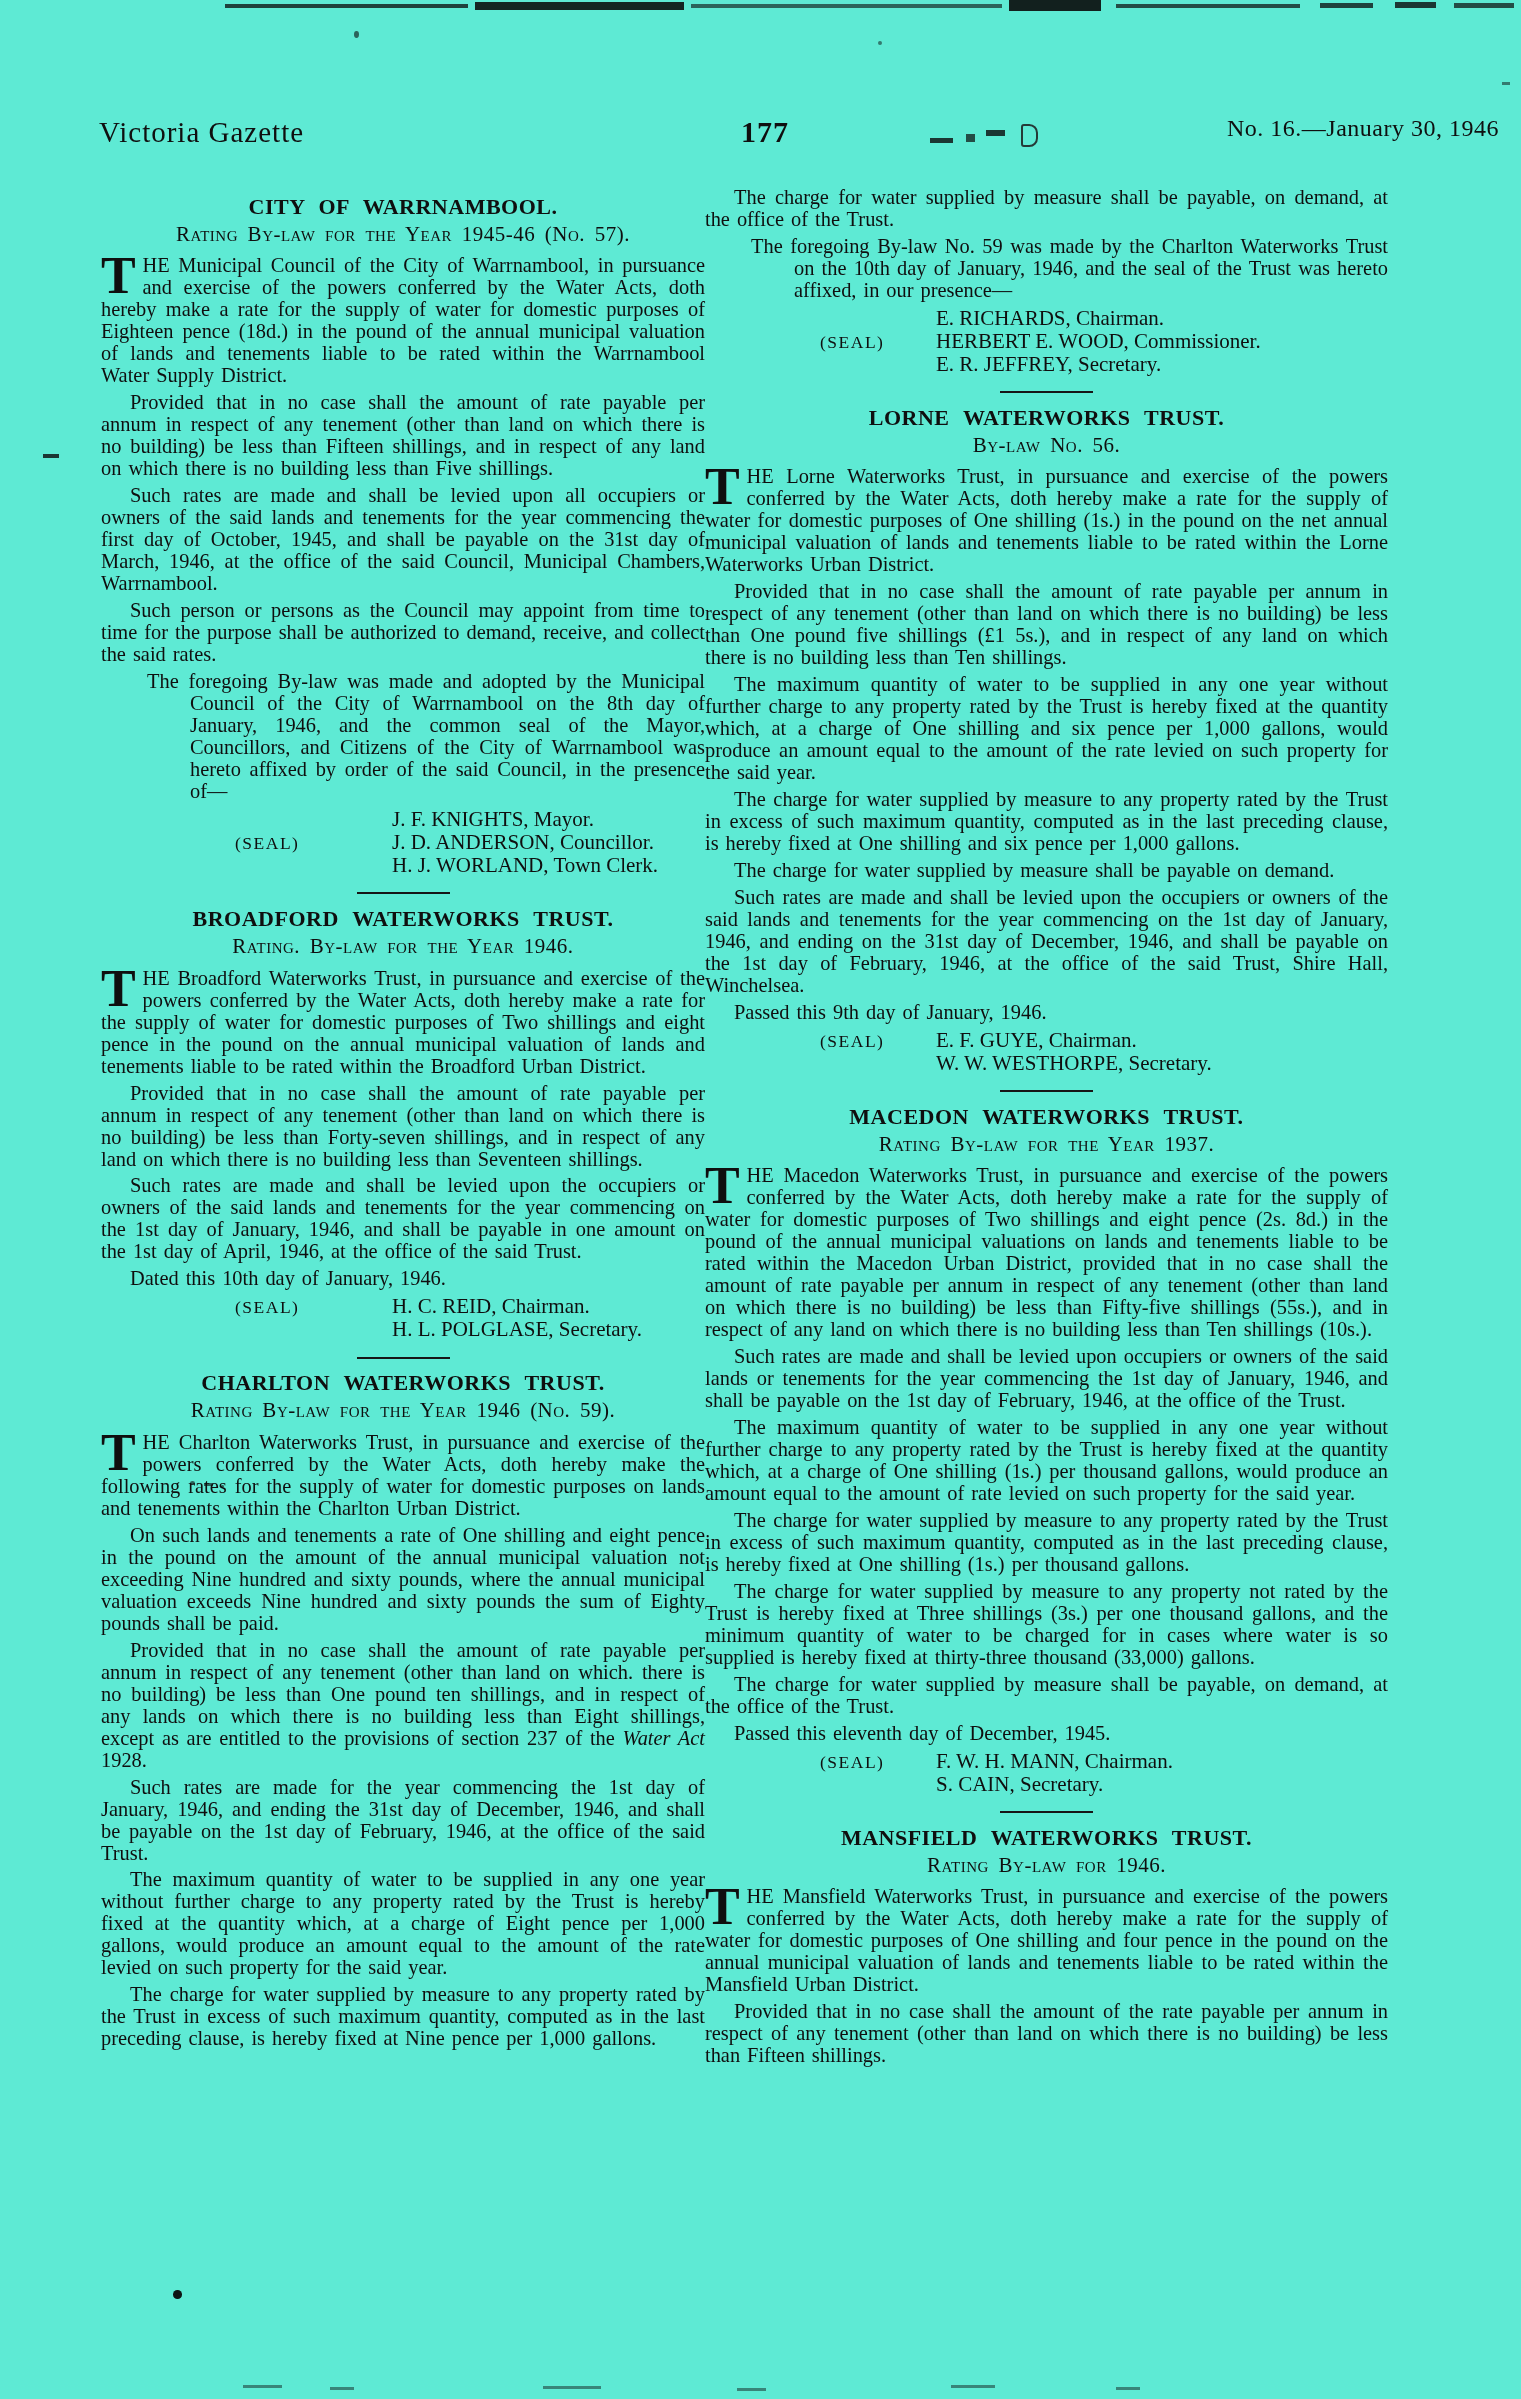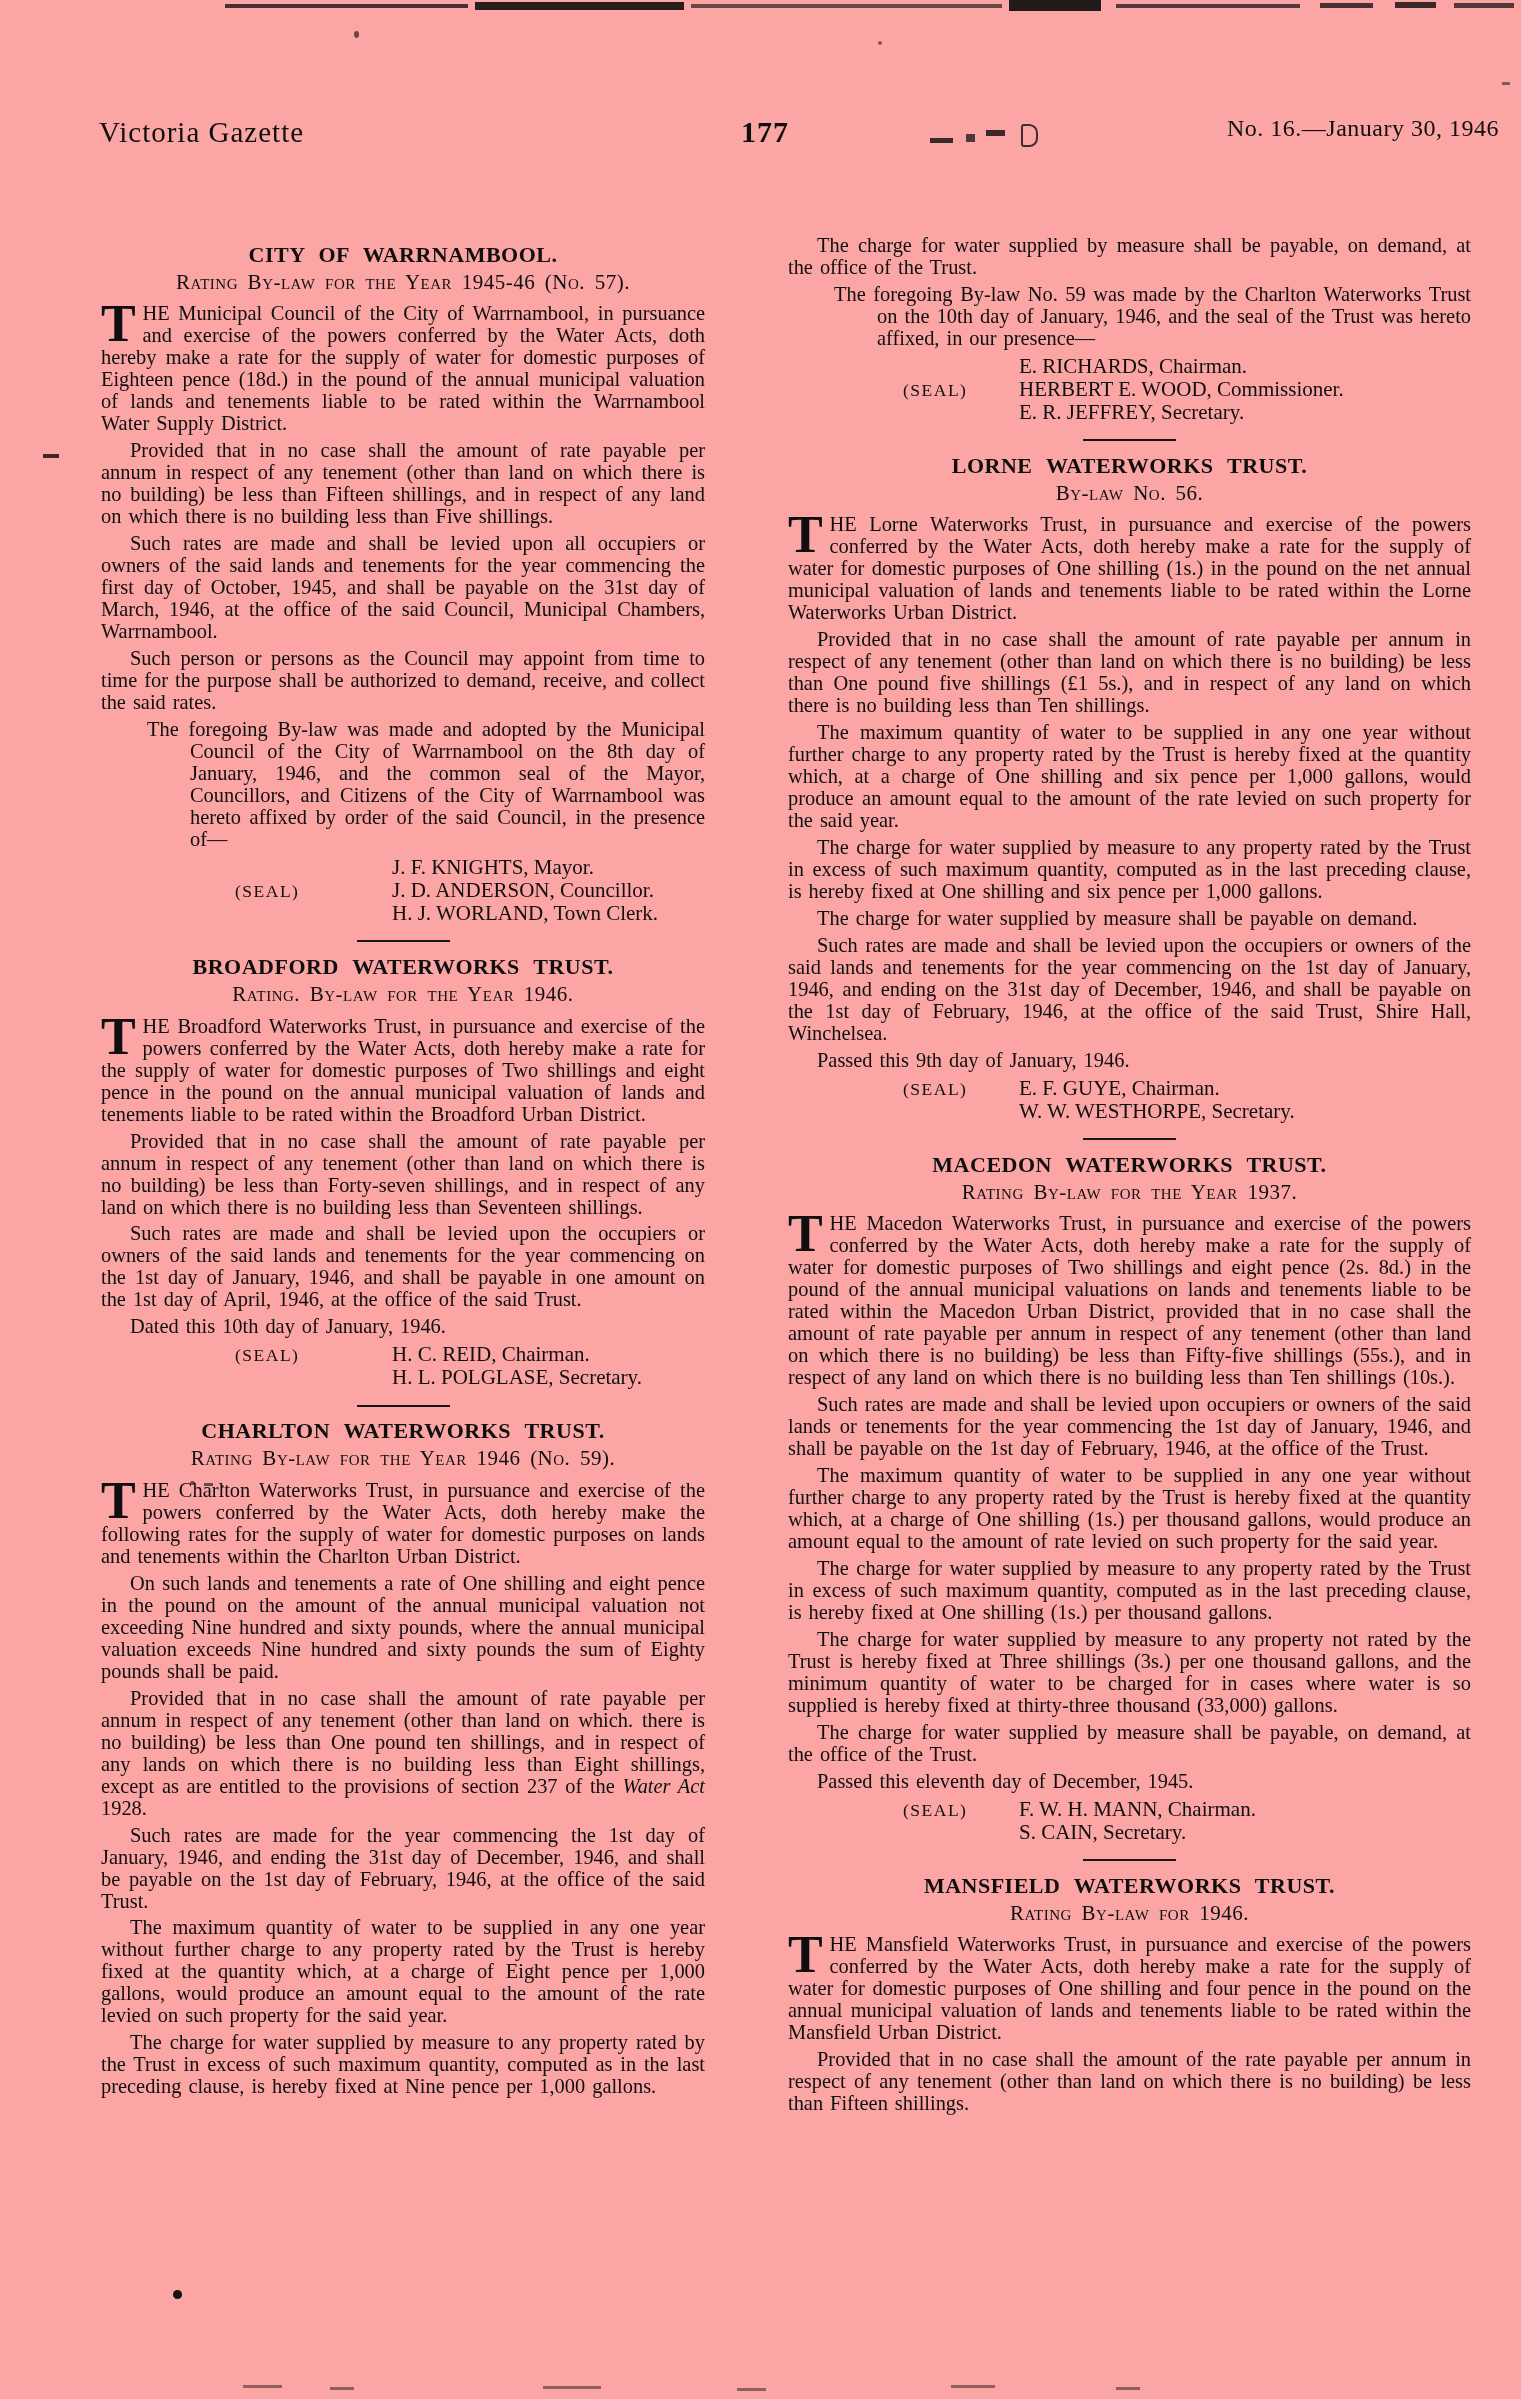--- a/index.html
+++ b/index.html
@@ -1,27 +1,27 @@
 <!DOCTYPE html>
 <html><head>
 <meta charset="utf-8">
 <title>Victoria Gazette — page 177</title>
 <style>
   html,body{margin:0;padding:0;background:#ffffff;}
   .page{
     position:relative;width:1522px;height:2400px;overflow:hidden;
-    background:#fca5a5;color:#0f0f0f;
+    background:#5eead4;color:#0f0f0f;
     font-family:"Liberation Serif","DejaVu Serif",serif;
   }
   
   .hdr-left{position:absolute;left:99px;top:116px;font-size:29px;letter-spacing:1px;}
   .hdr-num{position:absolute;left:741px;top:115px;font-size:30px;font-weight:bold;letter-spacing:1px;}
   .hdr-right{position:absolute;right:23px;top:115px;font-size:24px;letter-spacing:0.5px;}
   
-  .cols{position:absolute;top:186px;left:101px;width:1370px;display:flex;gap:83px;margin-top:48px;}
+  .cols{position:absolute;top:186px;left:101px;width:1370px;display:flex;}
   .col{text-align:justify;}
   .col-left{width:604px;}
   .col-right{width:683px;}
   .para{margin:4.9px 0;text-indent:29px;font-size:20.4px;line-height:22px;word-spacing:1.9px;}
   .para.first{text-indent:0;}
   .dropcap{float:left;font-size:52px;line-height:40px;height:42px;font-weight:bold;margin:1.9px 6.8px 0 0;}
   .dropcap:empty{display:none;}
   .block{margin:4.9px 0 4.9px 89px;text-indent:-43px;font-size:20.4px;line-height:22px;word-spacing:1.9px;}
   .ital{font-style:italic;}
   .ital:empty{display:none;}

